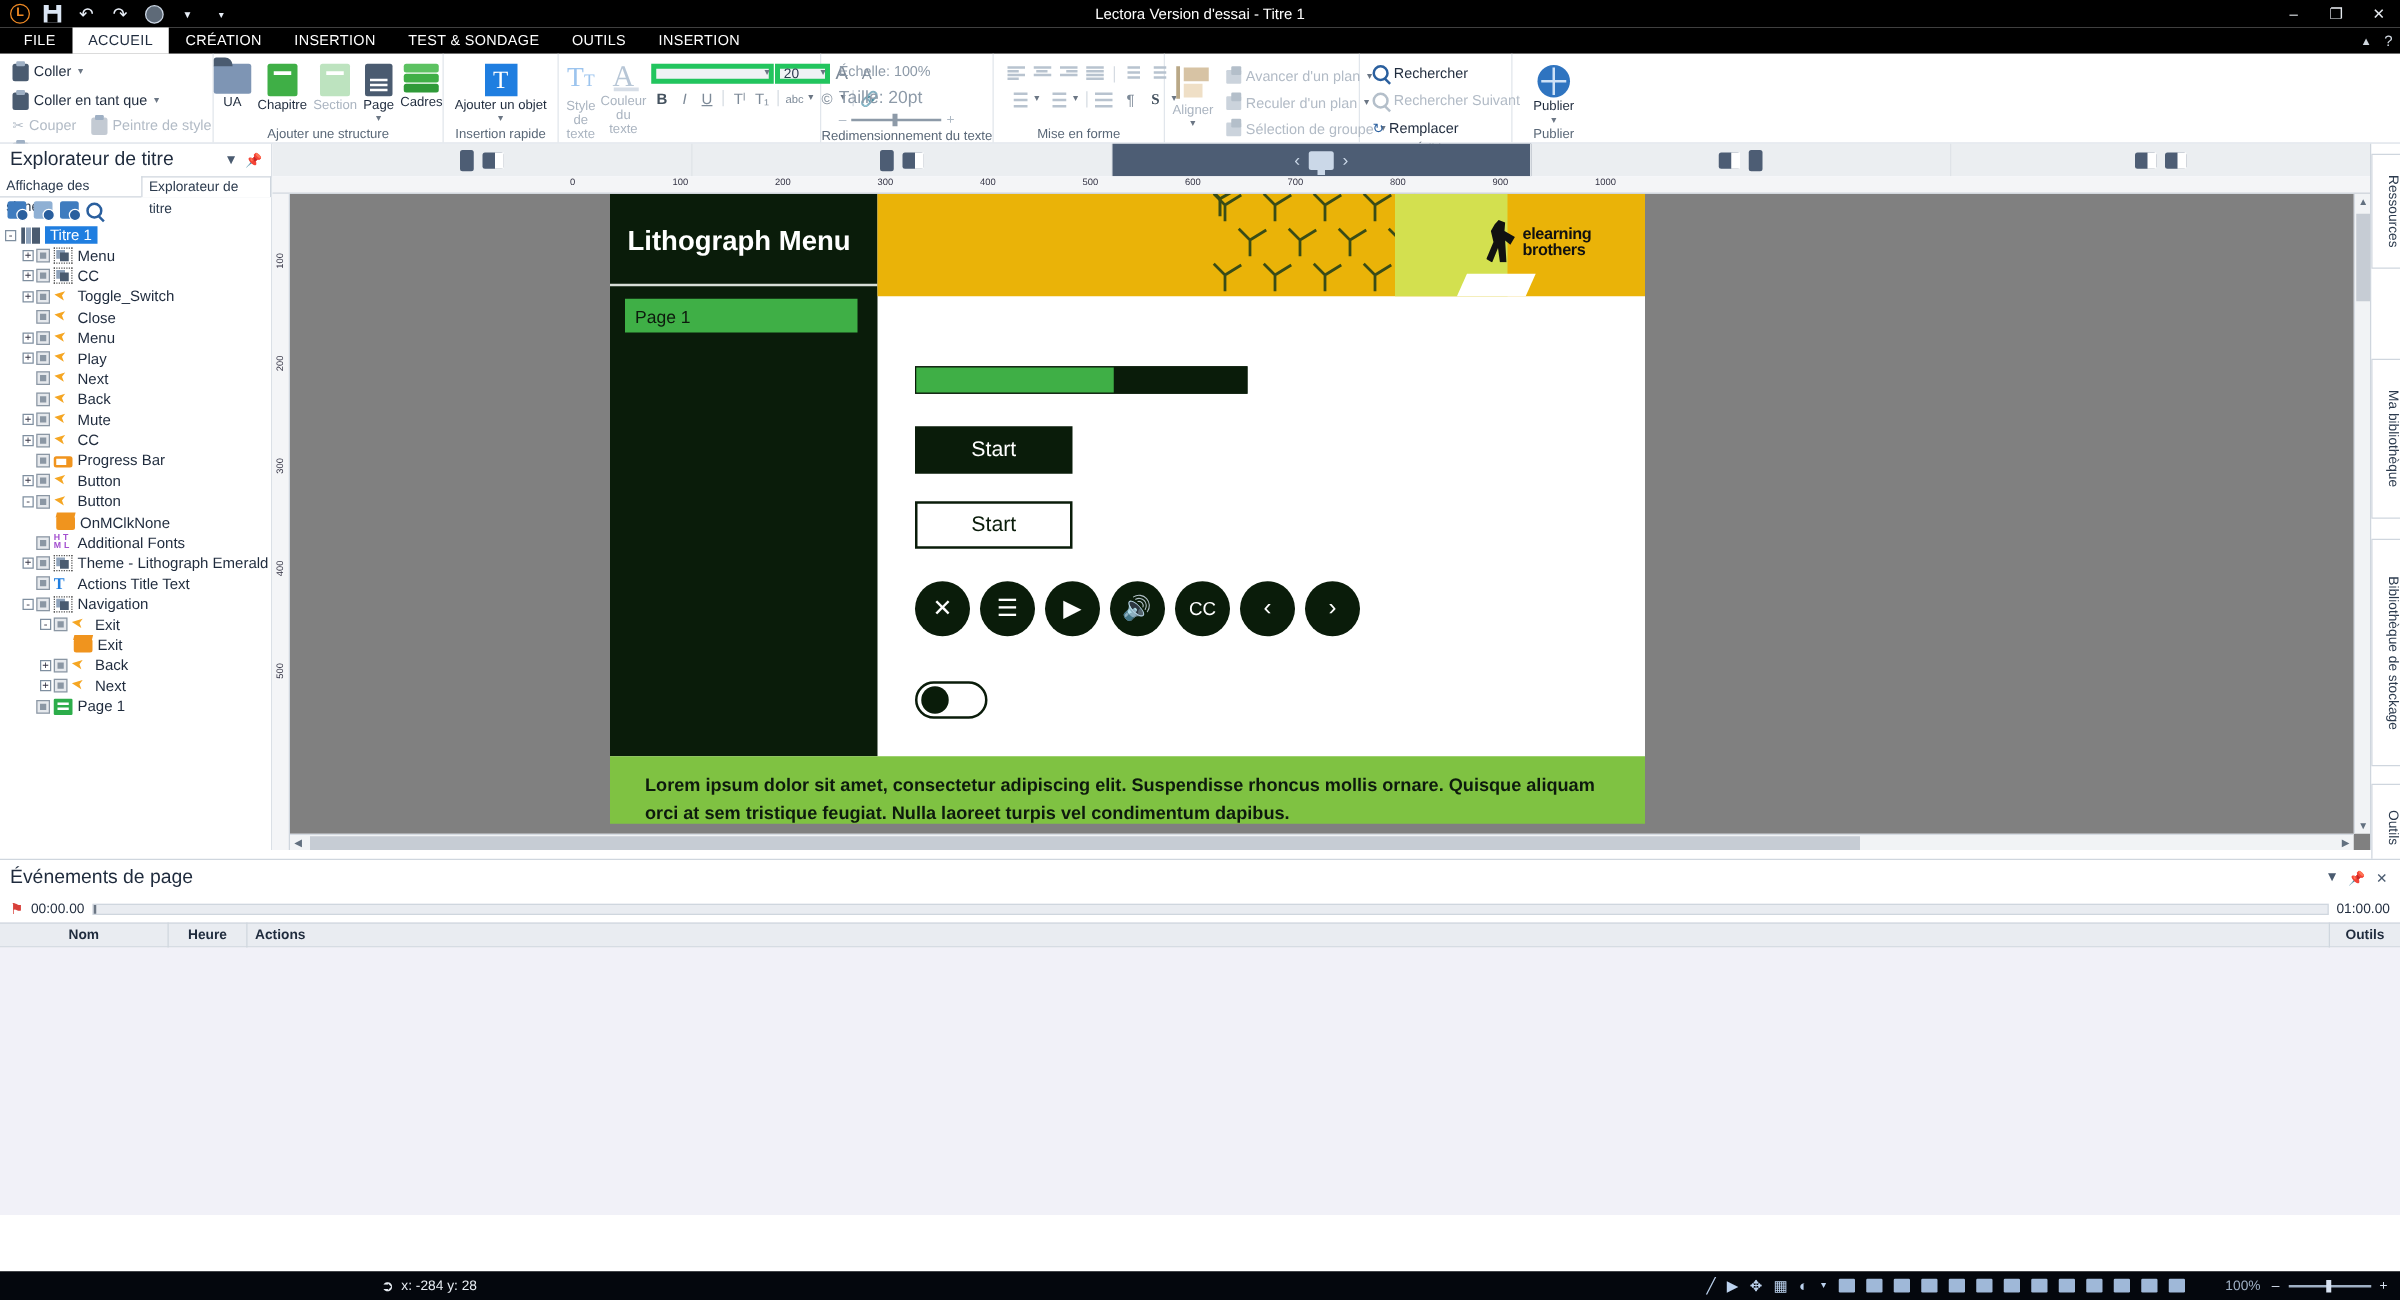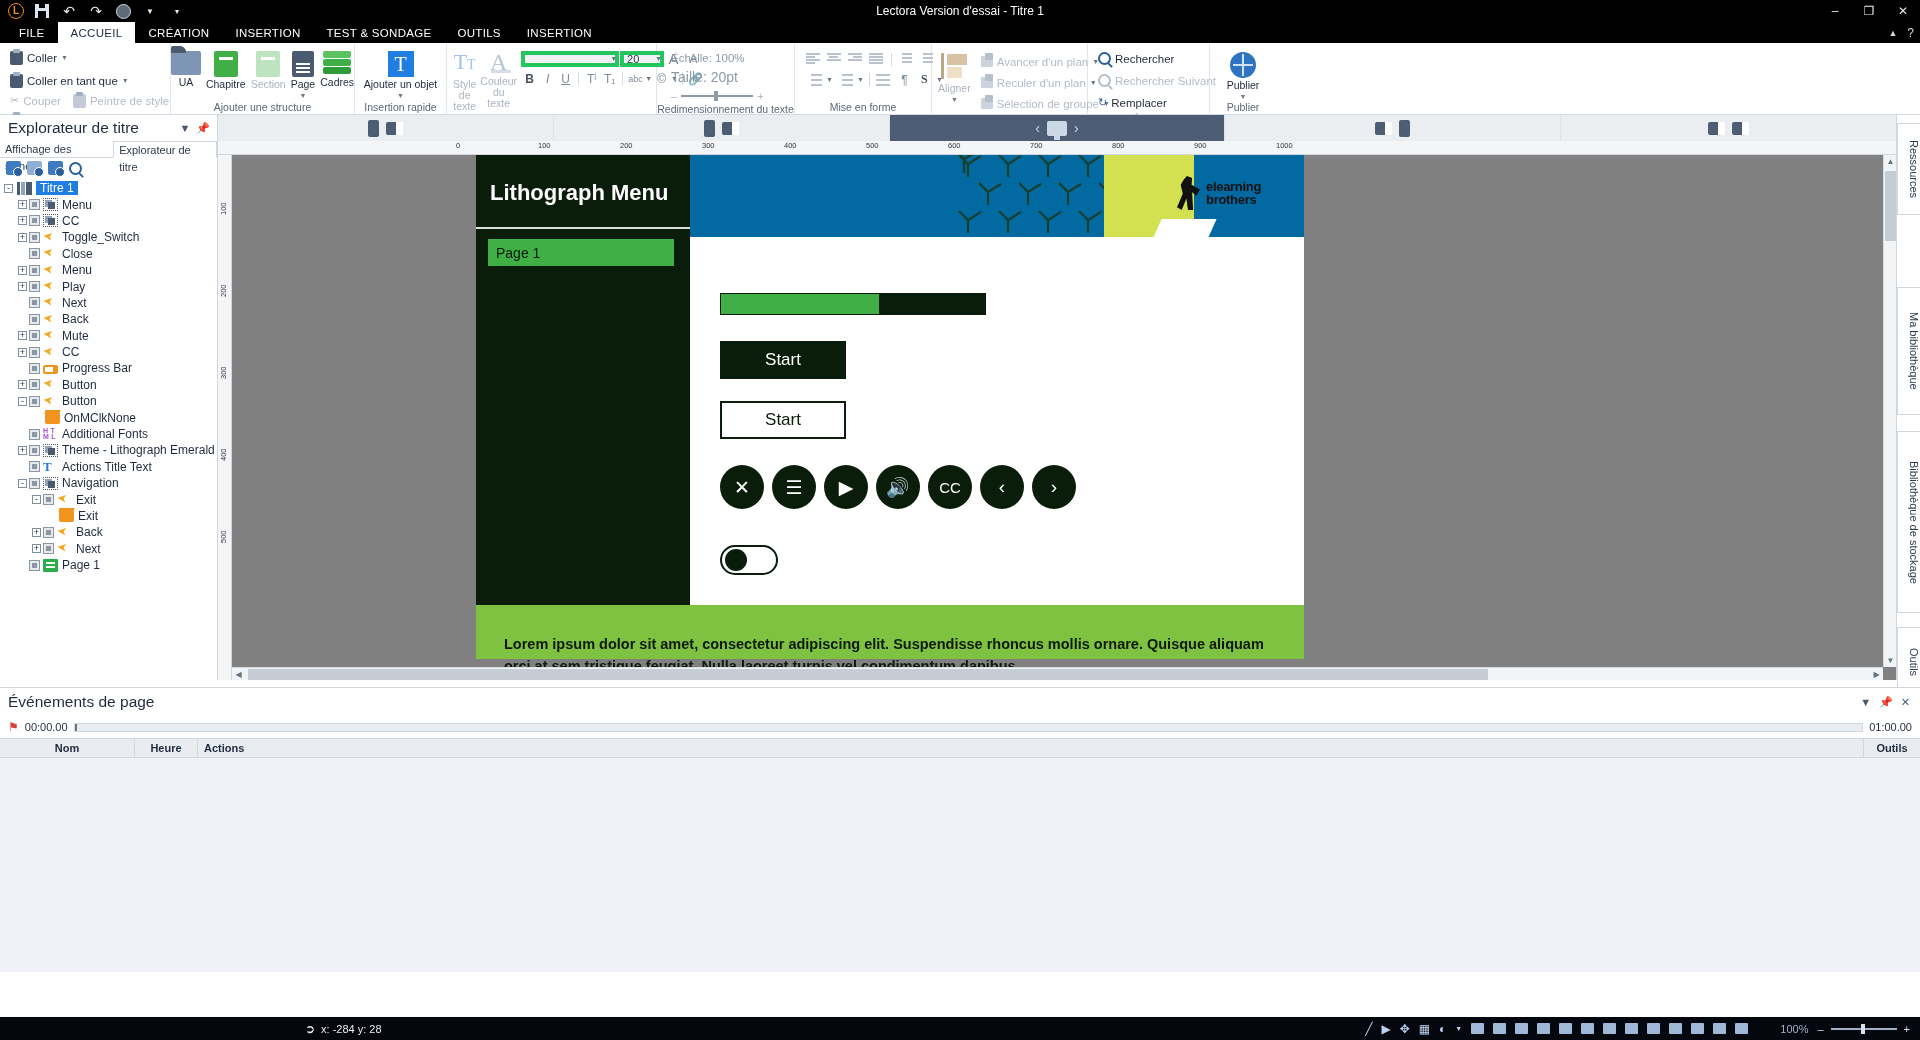--- a/index.html
+++ b/index.html
@@ -171,48 +171,48 @@
   .arrow-nav { color:#cbd8e8; font-size:14px; }
 
   .ruler-h { height: 14px; background:#f4f5f7; border-bottom:1px solid #cfd6de; position:relative; overflow:hidden; }
   .ruler-h .rl { position:absolute; top:0; font-size:7.5px; color:#334; }
   .canvas-wrap { flex:1; display:flex; position:relative; overflow:hidden; }
   .ruler-v { width: 14px; background:#f4f5f7; border-right:1px solid #cfd6de; position:relative; overflow:hidden;}
   .ruler-v .rl { position:absolute; left:1px; font-size:7.5px; color:#334; transform: rotate(-90deg); transform-origin: left top; }
   .canvas { flex:1; background:#808080; position:relative; overflow:hidden; }
 
   
-  .page { position:absolute; left:244px; top:0; width:828px; height:460px; background:#fff; }
+  .page { position:absolute; left:256px; top:0; width:828px; height:460px; background:#fff; }
   .p-sidebar { position:absolute; left:0; top:0; width:214px; height:450px; background:#0a1c0a; }
   .p-title { color:#fff; font-size:22px; font-weight:bold; padding:25px 0 0 14px; }
   .p-sep { position:absolute; left:0; top:72px; width:214px; height:2px; background:#d8ded8; }
   .p-menuitem { position:absolute; left:12px; top:84px; width:186px; height:27px; background:#3faf46;
                 color:#0d1a0d; font-size:14px; display:flex; align-items:center; padding-left:8px; }
-  .p-header { position:absolute; left:214px; top:0; width:614px; height:82px; background:#0369a1; overflow:hidden; }
+  .p-header { position:absolute; left:214px; top:0; width:614px; height:82px; background:#eab308; overflow:hidden; }
   .p-hex { position:absolute; right:160px; top:-6px; width:190px; height:92px; opacity:.85; }
   .p-hexy { position:absolute; right:110px; top:-6px; width:90px; height:92px; background:#d3e04f; }
   .p-white-notch { position:absolute; right:95px; bottom:-16px; width:55px; height:34px; background:#fff; transform: skewX(-24deg); }
   .p-logo { position:absolute; right:10px; top:18px; width:118px; height:40px; display:flex; align-items:center; gap:4px; }
   .p-logo .man { width:26px;height:34px;background:#111; clip-path: polygon(42% 0,62% 6%,60% 26%,92% 40%,78% 58%,62% 48%,66% 100%,46% 100%,40% 66%,22% 100%,4% 92%,26% 52%,18% 26%,30% 10%); }
   .p-logo .txt { color:#111; font-size:13px; font-weight:bold; line-height:13px; letter-spacing:-.3px; }
 
   .p-progress { position:absolute; left:244px; top:138px; width:266px; height:22px; background:#0a1c0a; border:1px solid #0a1c0a;}
   .p-progress i { display:block; width:160px; height:20px; background:#3faf46; }
   .btn-dark { position:absolute; left:244px; top:186px; width:126px; height:38px; background:#0a1c0a; color:#fff;
               display:flex; align-items:center; justify-content:center; font-size:17px; }
   .btn-light { position:absolute; left:244px; top:246px; width:126px; height:38px; background:#fff; border:2px solid #0a1c0a;
                color:#0a1c0a; display:flex; align-items:center; justify-content:center; font-size:17px; }
   .ctrl-row { position:absolute; left:244px; top:310px; display:flex; gap:8px; }
   .ctrl { width:44px;height:44px;border-radius:50%;background:#0a1c0a;color:#fff;
           display:flex;align-items:center;justify-content:center;font-size:19px; }
   .toggle { position:absolute; left:244px; top:390px; width:58px; height:30px; border-radius:15px;
             background:#fff; border:2px solid #0a1c0a; display:flex; align-items:center; padding-left:3px;}
   .toggle i { width:22px;height:22px;border-radius:50%;background:#0a1c0a; display:block;}
   .p-footer { position:absolute; left:0; top:450px; width:828px; height:54px; background:#7fc242; }
-  .p-footer p { padding:28px 28px 0 28px; font-size:14.5px; color:#0d1a0d; font-weight:bold; line-height:22px; }
+  .p-footer p { padding:13px 28px 0 28px; font-size:14.5px; color:#0d1a0d; font-weight:bold; line-height:22px; }
 
   .scroll-v { position:absolute; right:0; top:0; width:13px; bottom:13px; background:#f1f3f5; border-left:1px solid #d5dbe2;}
   .scroll-v .thumb{ position:absolute; left:1px; top:16px; width:11px; height:70px; background:#c6ccd4;}
   .scroll-v .ar { position:absolute; left:0; width:13px; height:13px; color:#62707f; font-size:8px; text-align:center; line-height:13px;}
   .scroll-h { position:absolute; left:0; right:13px; bottom:0; height:13px; background:#f1f3f5; border-top:1px solid #d5dbe2;}
   .scroll-h .thumb{ position:absolute; top:1px; left:16px; height:11px; width:1240px; background:#c6ccd4;}
   .scroll-h .ar { position:absolute; top:0; width:13px; height:13px; color:#62707f; font-size:8px; text-align:center; line-height:13px;}
 
   
   .rightrail { width: 24px; background:#fff; border-left:1px solid #cfd6de; position:relative; }

